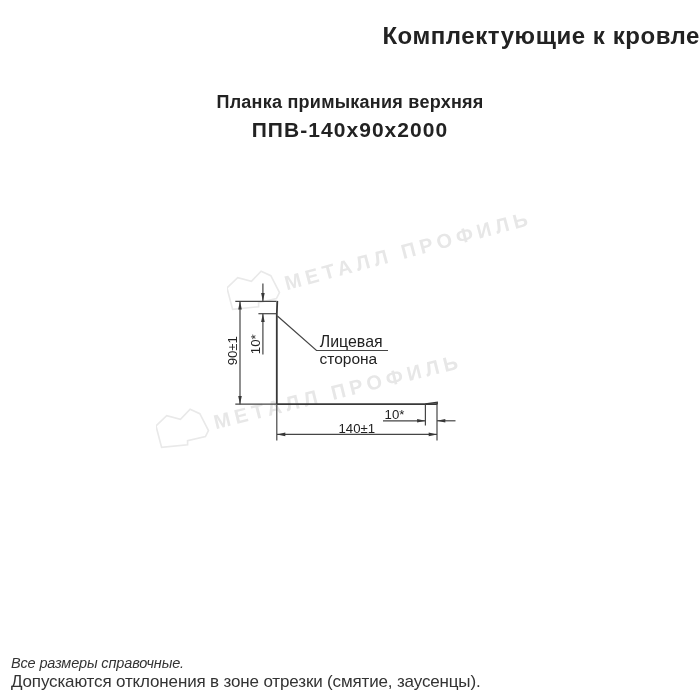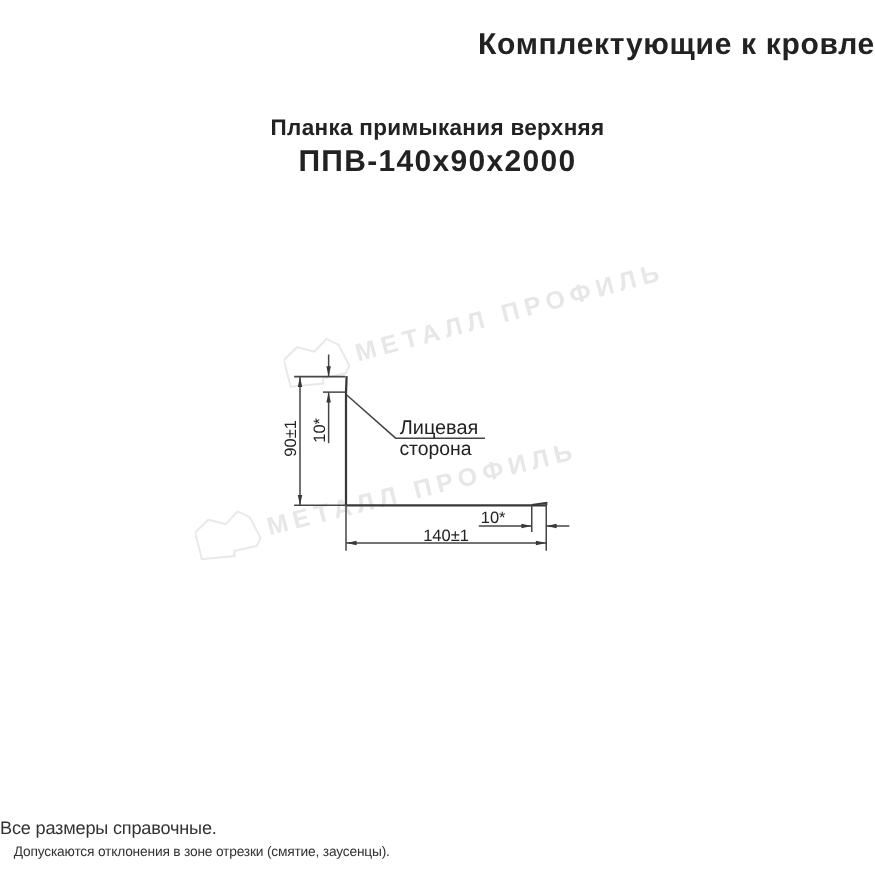--- a/index.html
+++ b/index.html
@@ -26,21 +26,21 @@
      font-size:20px;font-weight:bold;color:#e7e7e7;line-height:23px;white-space:nowrap;letter-spacing:4.5px;
      transform:rotate(-14deg);transform-origin:0 100%;">МЕТАЛЛ ПРОФИЛЬ</div>
 
 <div class="abs" style="left:0;top:24px;width:700px;text-align:right;
      font-size:24px;font-weight:bold;color:#222;line-height:24px;letter-spacing:0.55px;">Комплектующие к кровле</div>
 
 <div class="abs" style="left:0;top:91px;width:700px;text-align:center;
      font-size:18px;font-weight:bold;color:#222;line-height:22px;letter-spacing:0.25px;">Планка примыкания верхняя</div>
 
 <div class="abs" style="left:0;top:118.5px;width:700px;text-align:center;
-     font-size:24px;font-weight:bold;color:#222;line-height:22px;letter-spacing:1.05px;">ППВ-140х90х2000</div>
+     font-size:21px;font-weight:bold;color:#222;line-height:22px;letter-spacing:1.05px;">ППВ-140х90х2000</div>
 
 <svg class="abs" style="left:0;top:0;" width="700" height="700" viewBox="0 0 700 700">
   <g fill="none" stroke="#454545" stroke-width="1.2">
 
     <polyline points="277.3,300.9 276.8,314 276.8,404.2" stroke="#383838" stroke-width="1.8"></polyline>
 
     <line x1="276.8" y1="404.2" x2="437.2" y2="404.2" stroke="#383838" stroke-width="1.8"></line>
 
     <polyline points="425.4,403.9 437.2,402.3 437.2,404.2" stroke="#383838" stroke-width="1.4"></polyline>
 
@@ -97,15 +97,15 @@
     <text x="356.8" y="432.5" text-anchor="middle">140±1</text>
 
     <text x="394.5" y="418.7" text-anchor="middle">10*</text>
 
     <text x="319.8" y="347.3" font-size="15.9">Лицевая</text>
 
     <text x="319.5" y="363.8" font-size="15.5">сторона</text>
   </g>
 </svg>
 
-<div class="abs" style="left:0;top:655px;font-size:14.5px;color:#333;line-height:16px;letter-spacing:-0.15px;">Все размеры справочные.</div>
+<div class="abs" style="left:11px;top:655px;font-size:14.5px;color:#333;line-height:16px;letter-spacing:-0.15px;font-style:italic;">Все размеры справочные.</div>
 
-<div class="abs" style="left:11px;top:674px;font-size:11px;color:#333;line-height:16px;letter-spacing:-0.15px;">Допускаются отклонения в зоне отрезки (смятие, заусенцы).</div>
+<div class="abs" style="left:11px;top:674px;font-size:17px;color:#333;line-height:16px;letter-spacing:-0.15px;">Допускаются отклонения в зоне отрезки (смятие, заусенцы).</div>
 
 </body></html>

